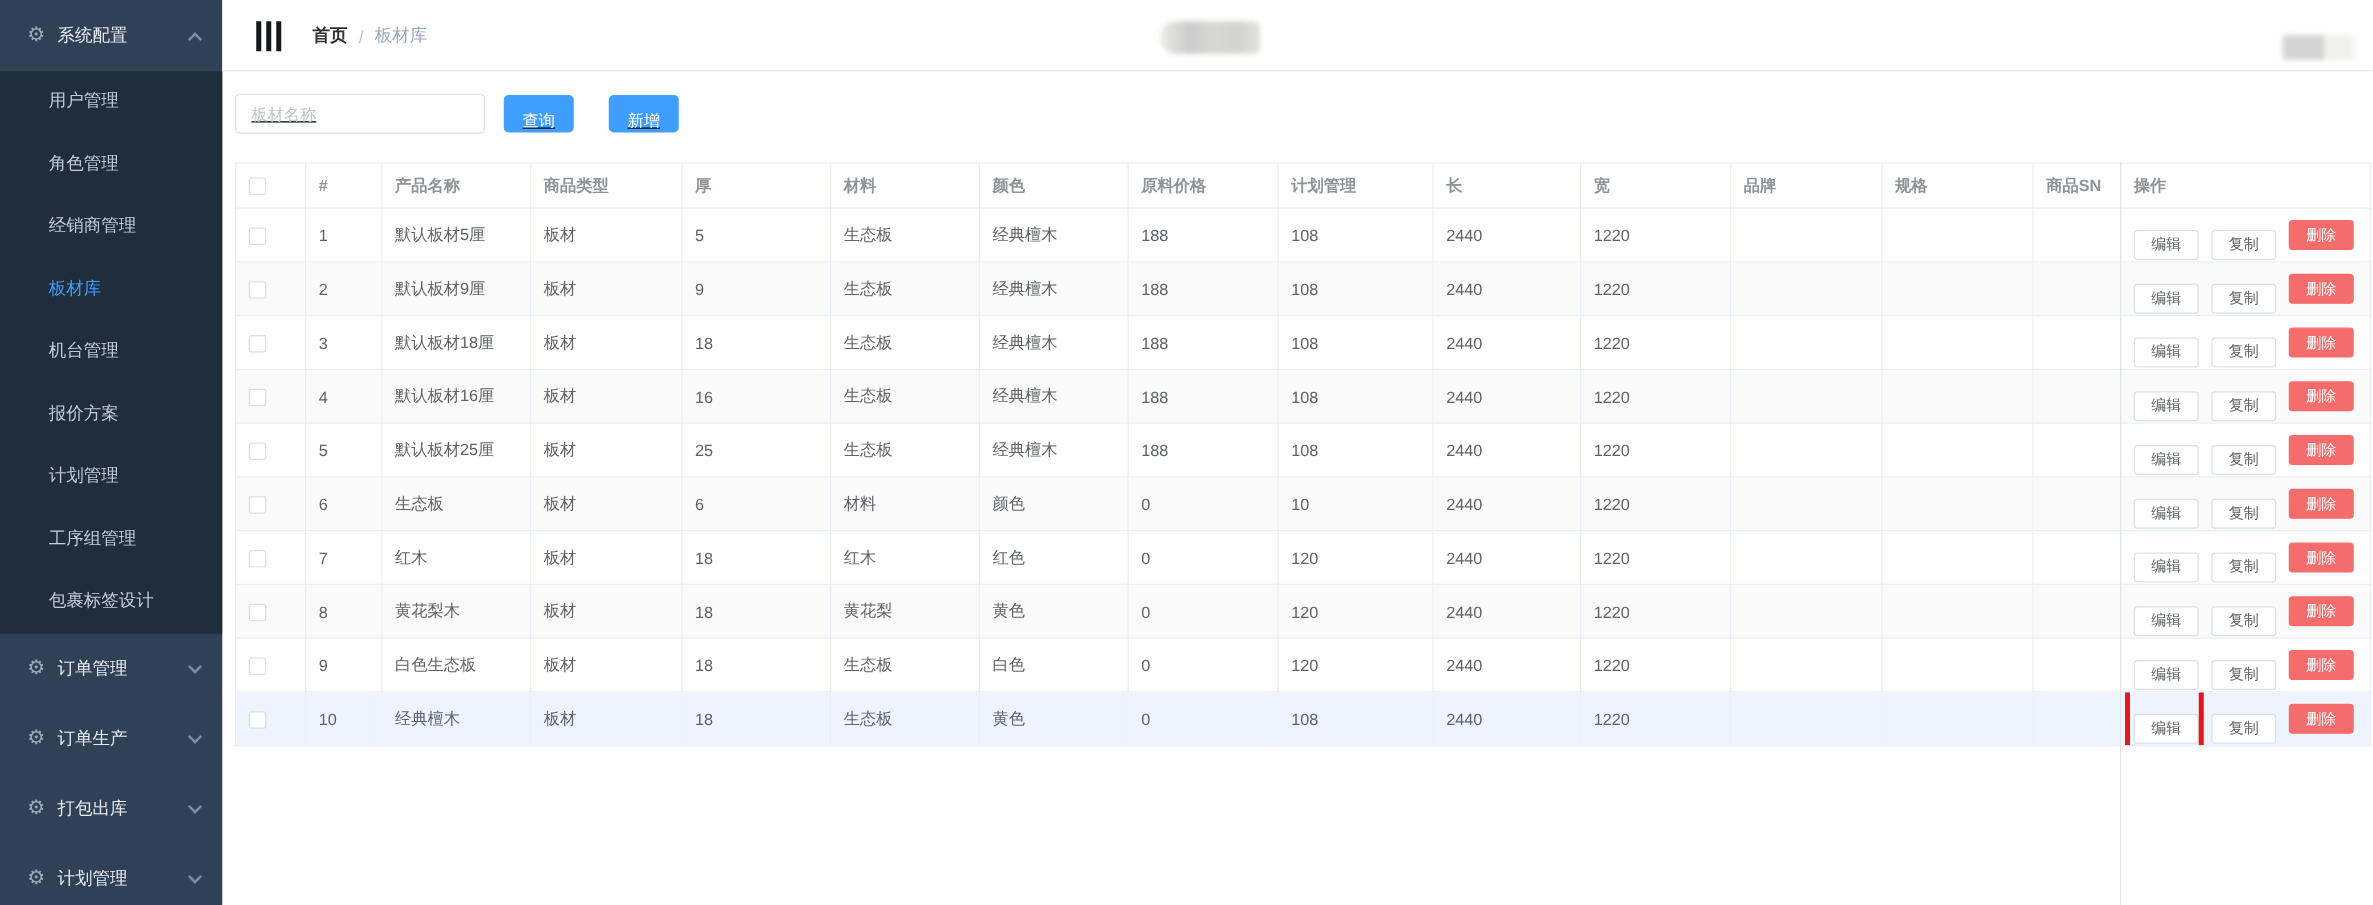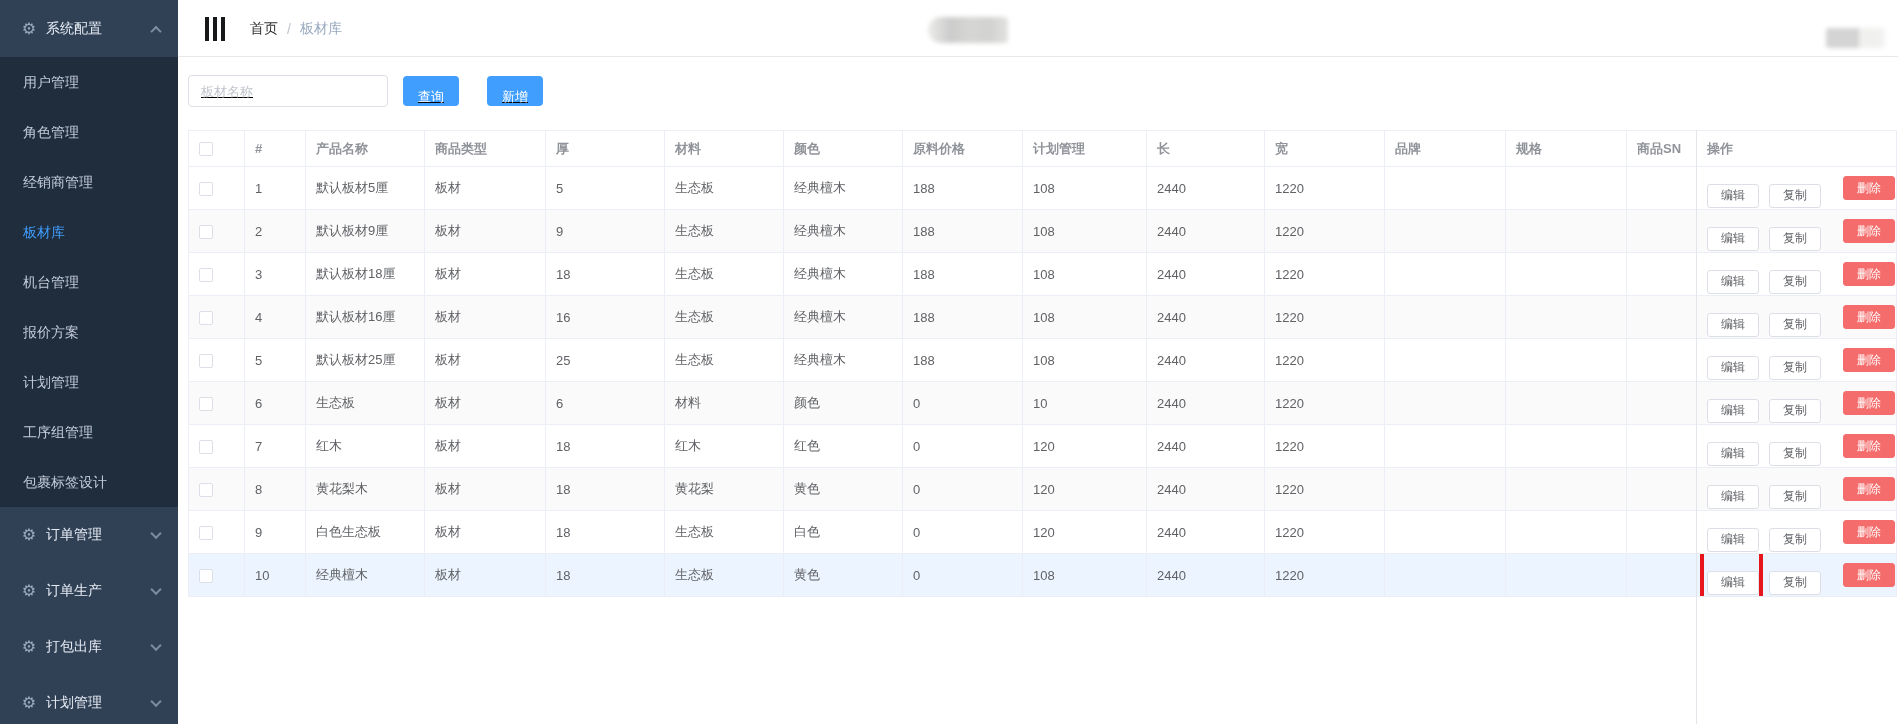--- a/index.html
+++ b/index.html
@@ -12,34 +12,34 @@
   .group-header { height:56px; display:flex; align-items:center; padding:0 0 0 20px;
     color:#e7ecf4; font-size:14px; cursor:pointer; position:relative; }
   .group-header.first { height:57px; }
   .gear { width:18px; height:18px; margin-right:8px; color:#9aa9bc; font-size:16px;
     line-height:18px; text-align:center; }
   .chev { position:absolute; right:18px; top:50%; width:8px; height:8px;
     border-right:2px solid #7d8da1; border-bottom:2px solid #7d8da1; }
   .chev.up   { transform:translateY(-20%) rotate(-135deg); }
   .chev.down { transform:translateY(-70%) rotate(45deg); }
   .submenu { background:#1f2d3d; }
-  .submenu-item { height:50px; line-height:50px; padding-left:23px; font-size:14px;
-    color:#c3cbd8; cursor:pointer; white-space:nowrap; }
+  .submenu-item { height:50px; line-height:50px; padding-left:39px; font-size:14px;
+    color:#c3cbd8; cursor:pointer; white-space:nowrap;font-family:Liberation Mono, monospace; }
   .submenu-item.active { color:#409eff; }
 
   
   .main { position:absolute; left:178px; top:0; width:1720px; height:724px; background:#fff; }
 
   .topbar { position:relative; height:57px; border-bottom:1px solid #e8e8e8; background:#fff; }
   .hamburger { position:absolute; left:27px; top:17px; width:28px; height:24px;
     display:flex; gap:4px; cursor:pointer; }
   .hamburger i { display:block; width:4px; height:24px; background:#17181a; }
   .breadcrumb { position:absolute; left:72px; top:0; height:57px; display:flex;
     align-items:center; font-size:14px; }
-  .breadcrumb .home { color:#303133; font-weight:normal; cursor:pointer; }
+  .breadcrumb .home { color:#303133; font-weight:bold; cursor:pointer; }
   .breadcrumb .sep { color:#c0c4cc; margin:0 9px; }
   .breadcrumb .cur { color:#97a8be; }
   .blur-blob { position:absolute; filter:blur(2px); }
   .blob1 { left:750px; top:17px; width:80px; height:26px; border-radius:13px 4px 4px 13px;
     background:linear-gradient(90deg,#ececea,#cccccc 28%,#d6d6d4 52%,#d2d2d0 78%,#e2e2e0); }
   .blob2 { left:1648px; top:28px; width:60px; height:20px; border-radius:3px;
     background:linear-gradient(90deg,#d4d4d4 0 55%,#f0f0ef 55% 90%,#fafafa); }
 
   
   .toolbar { position:absolute; left:10px; top:75px; display:flex; align-items:center;text-decoration:underline; }
@@ -60,21 +60,21 @@
   td { height:43px; color:#606266; background:#fff; }
   th:first-child, td:first-child { border-left:1px solid #ebeef5; }
   tr.stripe td { background:#fafafa; }
   tr.selected td { background:#ecf5ff; }
   .cbx { display:inline-block; width:14px; height:14px; border:1px solid #dcdfe6;
     border-radius:2px; background:#fff; vertical-align:middle; cursor:pointer; }
   .acts { display:flex; align-items:center; gap:10px; }
   .btn-plain { height:24px; padding:0 13px; background:#fff; border:1px solid #dcdfe6;
     border-radius:3px; color:#606266; font-size:12px; cursor:pointer;margin-top:15px; }
   .btn-danger { height:24px; padding:0 13px; background:#f56c6c; border:1px solid #f56c6c;
-    border-radius:3px; color:#fff; font-size:12px; cursor:pointer;margin-left:12px; }
+    border-radius:3px; color:#fff; font-size:12px; cursor:pointer; }
   .annot { position:relative; display:inline-flex; }
   .annot::after { content:""; position:absolute; left:-7px; right:-4px; top:-7px;
     bottom:-8px; border:4px solid #e6161c; pointer-events:none; }
   .fixed-line { position:absolute; left:1518px; top:130px; width:1px; height:594px;
     background:#e2e5ea; }
 </style>
 </head>
 <body>
 
 <div class="sidebar">

